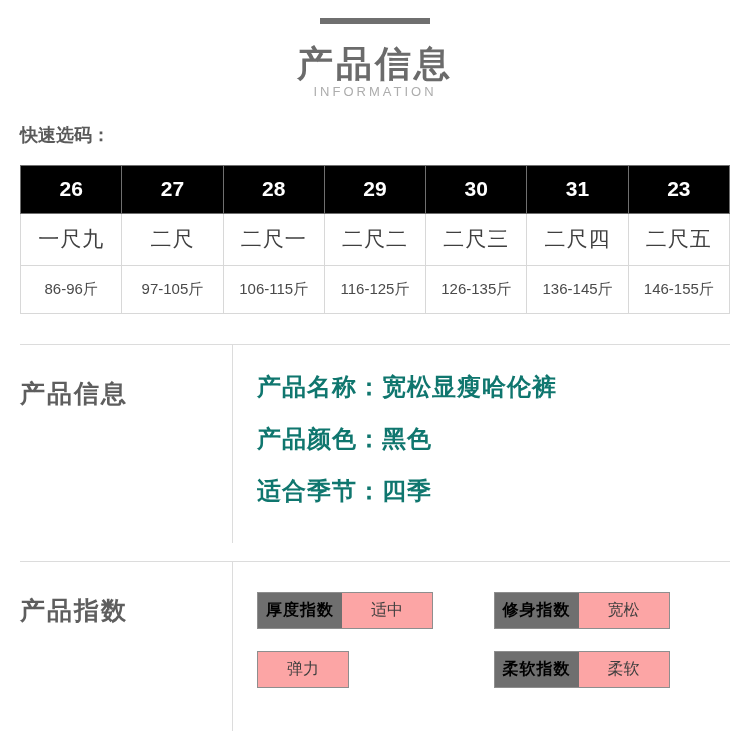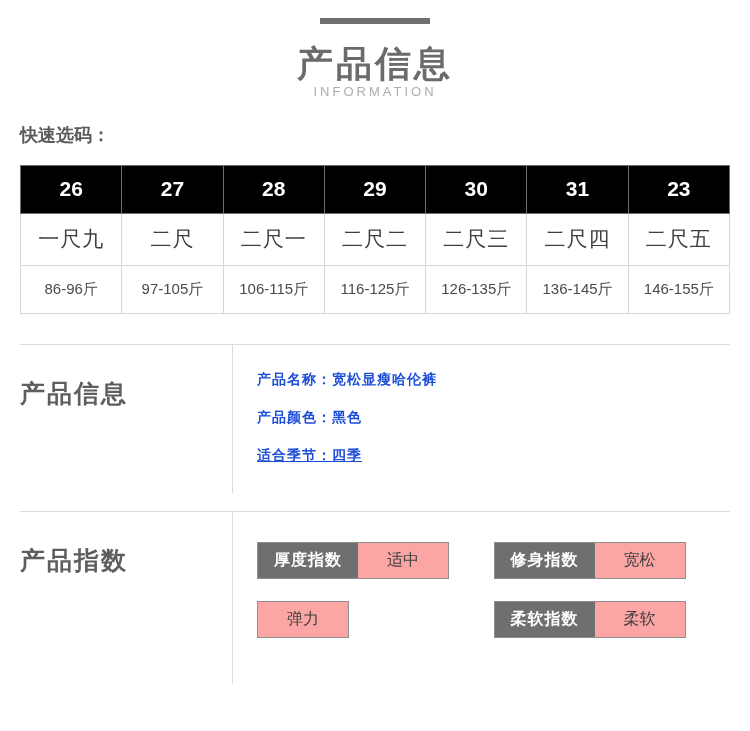--- a/index.html
+++ b/index.html
@@ -113,50 +113,50 @@
     font-weight: bold;
     color: #5e5e5e;
     letter-spacing: 2px;
   }
   .sec-right {
     flex: 1;
     border-left: 1px solid #dcdcdc;
     padding: 26px 0 24px 24px;
   }
   .info-line {
-    font-size: 14px;
-    font-weight: bold;
-    color: #1d4ed8;
+    font-size: 24px;
+    font-weight: bold;
+    color: #0f766e;
     margin-bottom: 20px;
     letter-spacing: 1px;
   }
-  .info-line:last-child { margin-bottom: 4px; text-decoration: underline; }
+  .info-line:last-child { margin-bottom: 12px; }
 
   
   .chip-grid {
     display: flex;
     flex-wrap: wrap;
     padding-top: 4px;
   }
   .chip-cell {
     width: 50%;
     margin-bottom: 22px;
     display: flex;
   }
   .chip {
     display: flex;
     align-items: stretch;
     border: 1px solid #8e8e8e;
   }
   .chip-key {
     background: #6f6f6f;
-    color: #ffffff;
+    color: #000000;
     font-size: 16px;
     font-weight: bold;
-    padding: 7px 16px;
+    padding: 7px 8px;
     letter-spacing: 1px;
     white-space: nowrap;
   }
   .chip-val {
     background: #fca5a5;
     color: #3f3f3f;
     font-size: 16px;
     padding: 7px 0;
     width: 90px;
     text-align: center;

